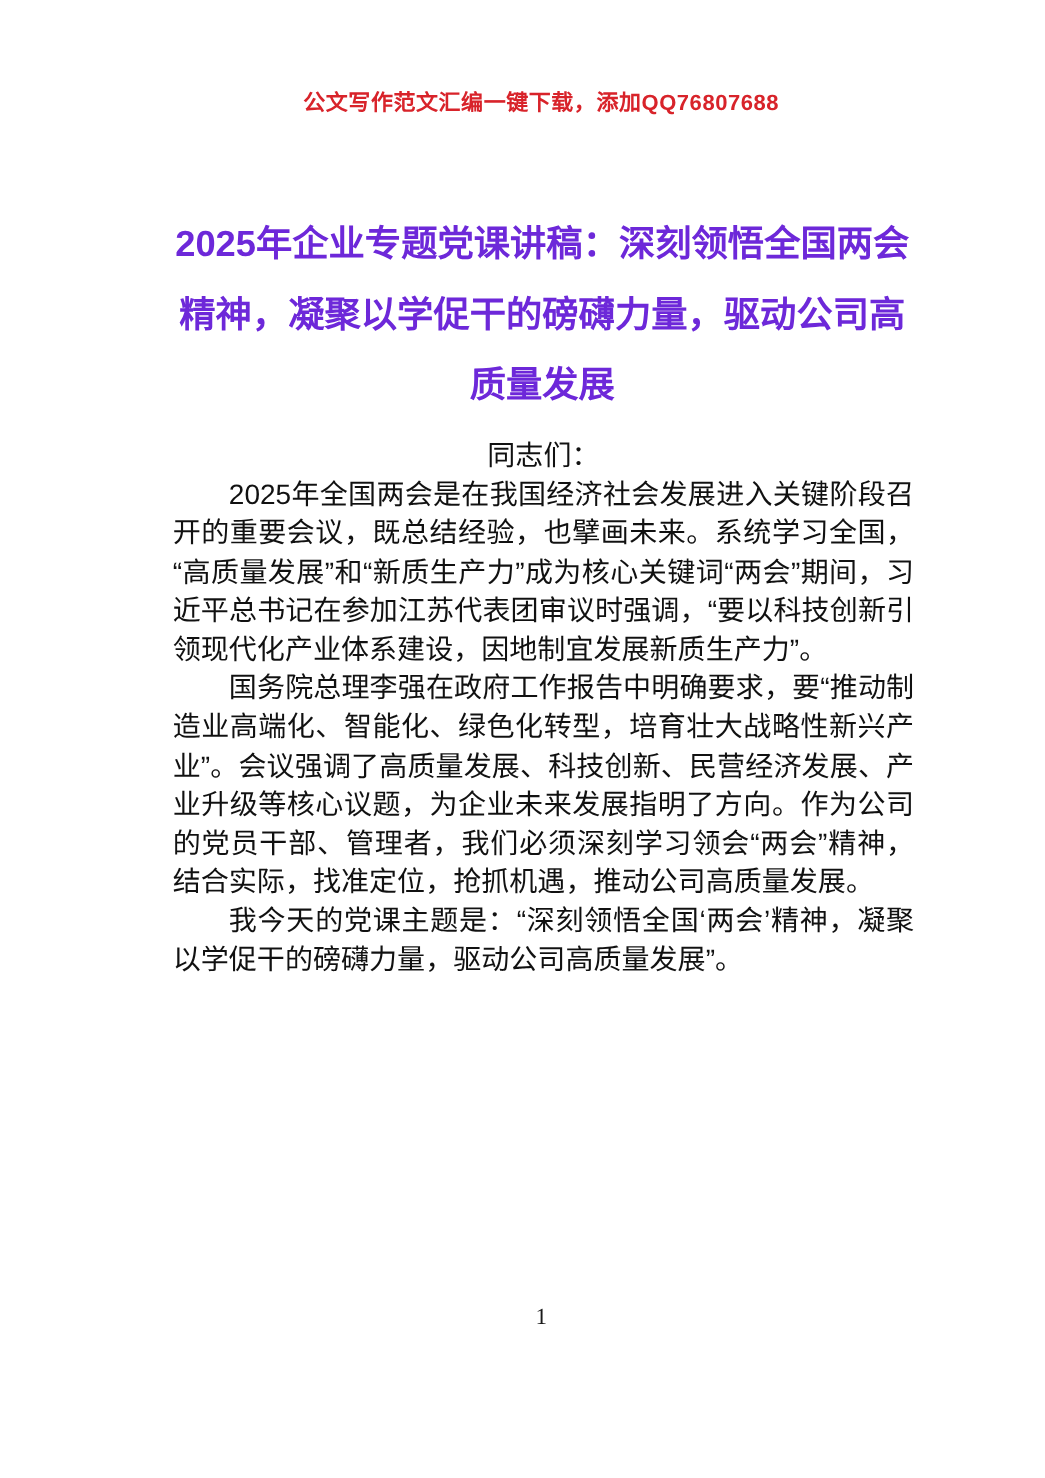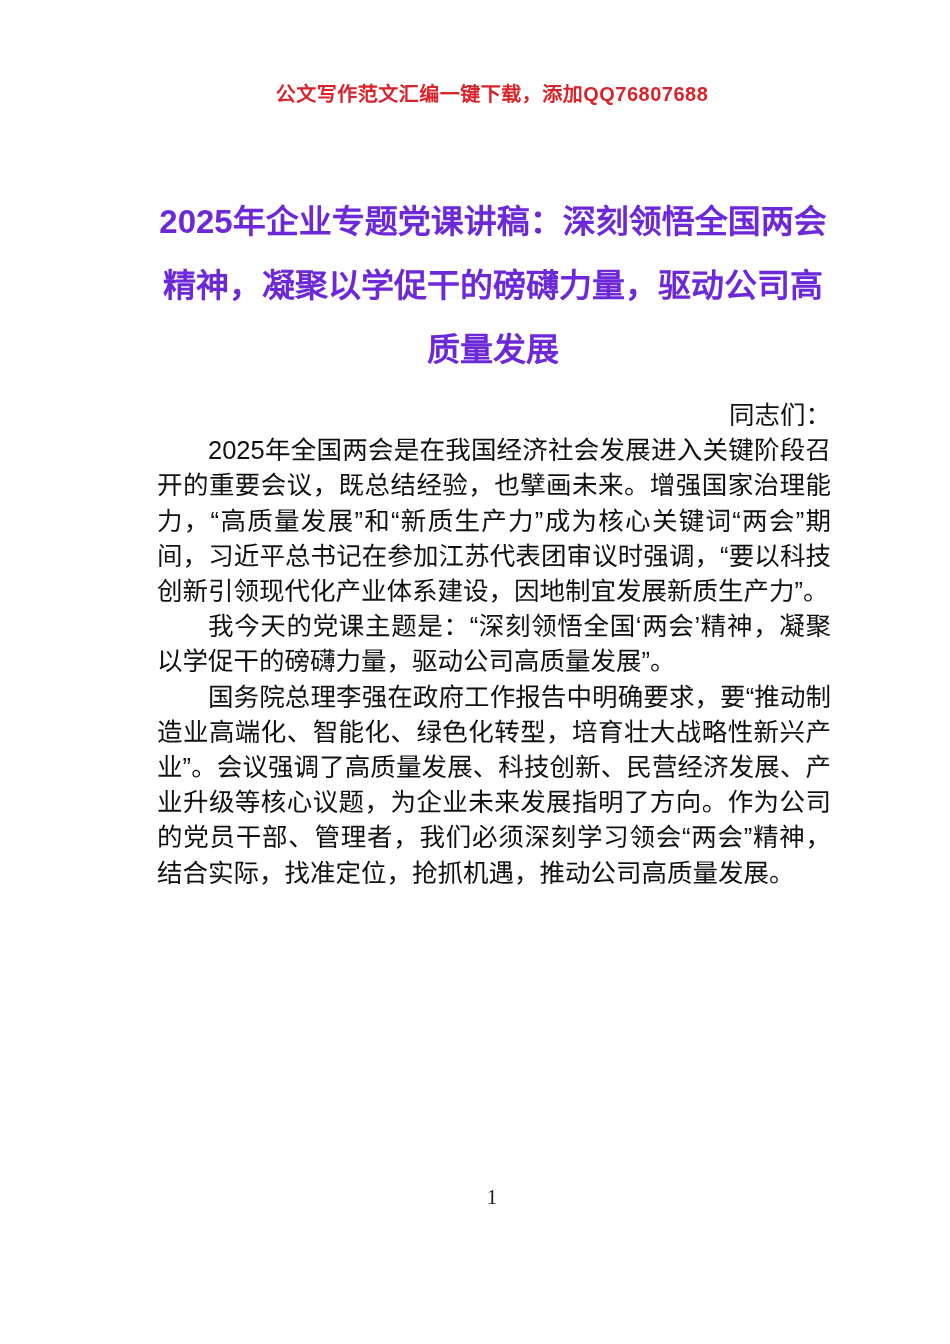--- a/index.html
+++ b/index.html
@@ -59,21 +59,21 @@
     line-height: 35.2px;
     color: #111111;
     text-align: justify;
     text-justify: inter-character;
     font-weight: 400;
   }
 
   .salutation {
     margin: 0;
     text-indent: 0;
-    text-align: right;
+    text-align: center;
   }
 
   .para {
     margin: 0;
     text-indent: 2em;
   }
 
   
   .page-number {
     position: absolute;
@@ -91,20 +91,20 @@
 <body>
 
 <div class="page">
 
   <div class="promo-header" style="color: rgb(216, 35, 42);">公文写作范文汇编一键下载，添加QQ76807688</div>
 
   <h1 class="doc-title">2025年企业专题党课讲稿：深刻领悟全国两会精神，凝聚以学促干的磅礴力量，驱动公司高质量发展</h1>
 
   <div class="body-block">
     <p class="salutation">同志们：</p>
-    <p class="para">2025年全国两会是在我国经济社会发展进入关键阶段召开的重要会议，既总结经验，也擘画未来。增强国家治理能力，“高质量发展”和“新质生产力”成为核心关键词“两会”期间，习近平总书记在参加江苏代表团审议时强调，“要以科技创新引领现代化产业体系建设，因地制宜发展新质生产力”。</p>
+    <p class="para">2025年全国两会是在我国经济社会发展进入关键阶段召开的重要会议，既总结经验，也擘画未来。系统学习全国，“高质量发展”和“新质生产力”成为核心关键词“两会”期间，习近平总书记在参加江苏代表团审议时强调，“要以科技创新引领现代化产业体系建设，因地制宜发展新质生产力”。</p>
+    <p class="para">国务院总理李强在政府工作报告中明确要求，要“推动制造业高端化、智能化、绿色化转型，培育壮大战略性新兴产业”。会议强调了高质量发展、科技创新、民营经济发展、产业升级等核心议题，为企业未来发展指明了方向。作为公司的党员干部、管理者，我们必须深刻学习领会“两会”精神，结合实际，找准定位，抢抓机遇，推动公司高质量发展。</p>
     <p class="para">我今天的党课主题是：“深刻领悟全国‘两会’精神，凝聚以学促干的磅礴力量，驱动公司高质量发展”。</p>
-    <p class="para">国务院总理李强在政府工作报告中明确要求，要“推动制造业高端化、智能化、绿色化转型，培育壮大战略性新兴产业”。会议强调了高质量发展、科技创新、民营经济发展、产业升级等核心议题，为企业未来发展指明了方向。作为公司的党员干部、管理者，我们必须深刻学习领会“两会”精神，结合实际，找准定位，抢抓机遇，推动公司高质量发展。</p>
   </div>
 
   <div class="page-number">1</div>
 
 </div>
 
 </body></html>

